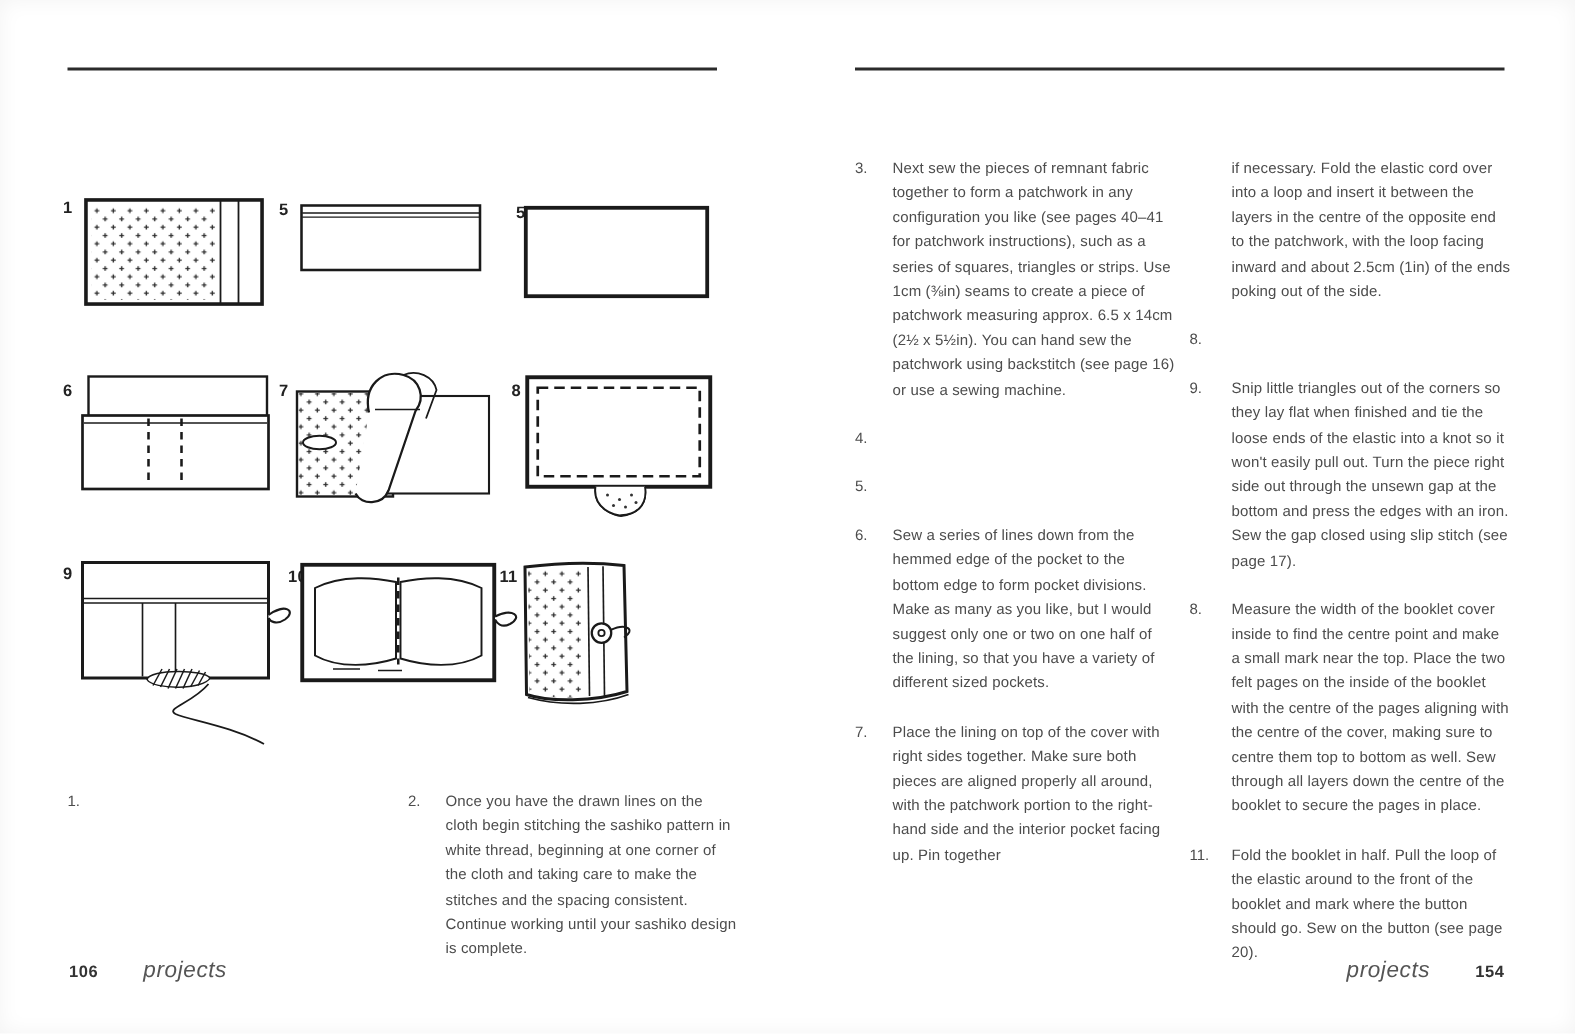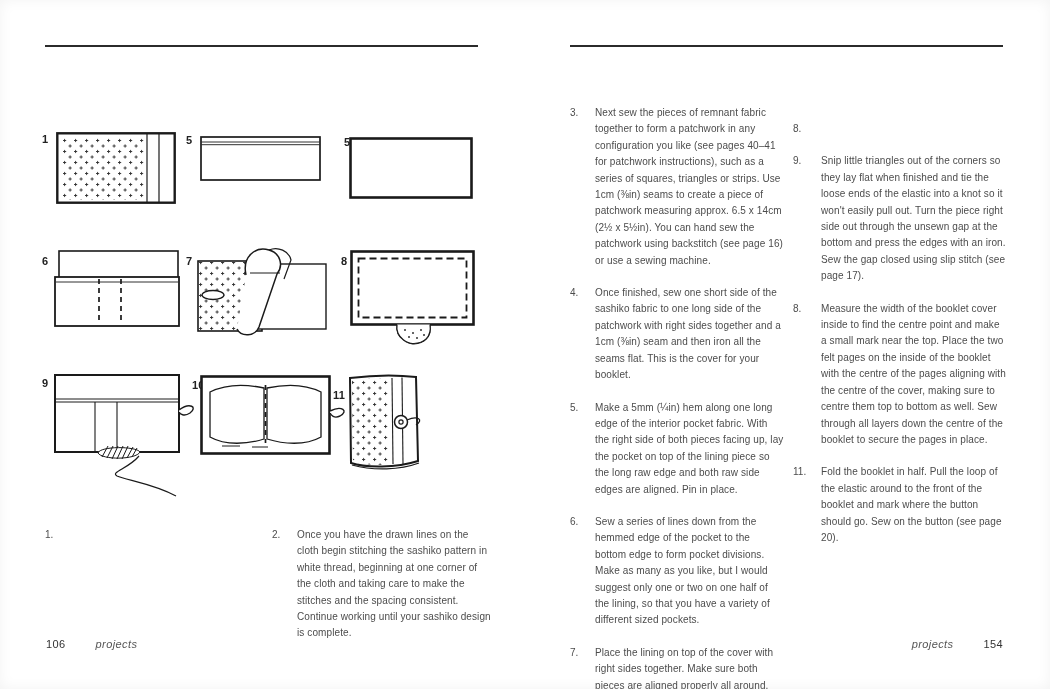--- a/index.html
+++ b/index.html
@@ -21,22 +21,22 @@
 
   #left-steps-1 { left: 45px;  top: 527px; width: 220px; }
   #left-steps-2 { left: 272px; top: 527px; width: 220px; }
   #right-col-1  { left: 570px; top: 105px; width: 214px; }
   #right-col-2  { left: 793px; top: 105px; width: 214px; }
   #right-col-2 .step-num { flex-basis: 28px; }
 
   .footer { position: absolute; top: 638px; display: flex; align-items: baseline; }
   #footer-left  { left: 46px; }
   #footer-right { right: 47px; }
-  .page-num { font-size: 11px; font-weight: 400; color: #333; letter-spacing: .4px; }
-  .footer-label { font-size: 11px; font-style: italic; color: #555; letter-spacing: .4px; }
+  .page-num { font-size: 11px; font-weight: 700; color: #333; letter-spacing: .4px; }
+  .footer-label { font-size: 15px; font-style: italic; color: #555; letter-spacing: .4px; }
   #footer-left .footer-label { margin-left: 30px; }
   #footer-right .footer-label { margin-right: 30px; }
 
   svg { display: block; }
 </style>
 </head>
 <body>
 
 <div class="spread">
 
@@ -155,21 +155,21 @@
     <svg width="148" height="85">
       <rect x="1.5" y="1.5" width="128" height="77" fill="#fff" stroke="#1a1a1a" stroke-width="2.6"></rect>
       <path d="M10,17 C28,8 50,10 64,13 L64,64 C48,69 26,71 10,62 Z" fill="#fff" stroke="#1a1a1a" stroke-width="1.3"></path>
       <path d="M121,17 C103,8 81,10 67,13 L67,64 C83,69 105,71 121,62 Z" fill="#fff" stroke="#1a1a1a" stroke-width="1.3"></path>
       <path d="M22,71 h18 M52,72 h16" stroke="#1a1a1a" stroke-width="1" fill="none"></path>
       <line x1="65.5" y1="10" x2="65.5" y2="68" stroke="#1a1a1a" stroke-width="1.7" stroke-dasharray="5,4"></line>
       <path d="M130,36 C142,30 149,36 140,41 C134,44 131,40 130,38" fill="#fff" stroke="#1a1a1a" stroke-width="1.4"></path>
     </svg>
   </div>
 
-  <span class="fig-label" style="left:333px; top:389px">11</span>
+  <span class="fig-label" style="left:333px; top:379px">11</span>
   <div class="fig" style="left:344px; top:374px">
     <svg width="86" height="100">
       <path d="M6,4 C30,1 55,1 72,3 L74,87 C52,94 22,94 7,89 Z" fill="#fff" stroke="#1a1a1a" stroke-width="2"></path>
       <path d="M8,6 L9,88 C20,91 35,92 45,90 L44,5 C30,4 16,5 8,6 Z" fill="url(#sashiko)"></path>
       <line x1="48" y1="4" x2="49" y2="90" stroke="#1a1a1a" stroke-width="1.1"></line>
       <line x1="58" y1="3.5" x2="59" y2="90" stroke="#1a1a1a" stroke-width="1.1"></line>
       <path d="M63,46 C74,41 80,46 72,51" fill="none" stroke="#1a1a1a" stroke-width="1.3"></path>
       <circle cx="57" cy="48" r="6.5" fill="#fff" stroke="#1a1a1a" stroke-width="1.5"></circle>
       <circle cx="57" cy="48" r="2.1" fill="none" stroke="#1a1a1a" stroke-width="1.2"></circle>
       <path d="M8,91 C30,97 56,96 75,89" fill="none" stroke="#1a1a1a" stroke-width="1.2"></path>
@@ -189,39 +189,38 @@
     </div>
   </div>
 
   <div class="steps" id="right-col-1">
     <div class="step">
       <span class="step-num">3.</span>
       <span class="step-text">Next sew the pieces of remnant fabric together to form a patchwork in any configuration you like (see pages 40–41 for patchwork instructions), such as a series of squares, triangles or strips. Use 1cm (⅜in) seams to create a piece of patchwork measuring approx. 6.5 x 14cm (2½ x 5½in). You can hand sew the patchwork using backstitch (see page 16) or use a sewing machine.</span>
     </div>
     <div class="step">
       <span class="step-num">4.</span>
-      <span class="step-text">Once finished, sew one short side of the sashiko fabric to one long side of the patchwork with right sides together and a 1cm (⅜in) seam and then iron all the seams flat. This is the cover for your booklet.</span>
     </div>
     <div class="step">
       <span class="step-num">5.</span>
-      <span class="step-text">Make a 5mm (¼in) hem along one long edge of the interior pocket fabric. With the right side of both pieces facing up, lay the pocket on top of the lining piece so the long raw edge and both raw side edges are aligned. Pin in place.</span>
     </div>
     <div class="step">
       <span class="step-num">6.</span>
       <span class="step-text">Sew a series of lines down from the hemmed edge of the pocket to the bottom edge to form pocket divisions. Make as many as you like, but I would suggest only one or two on one half of the lining, so that you have a variety of different sized pockets.</span>
     </div>
     <div class="step">
       <span class="step-num">7.</span>
       <span class="step-text">Place the lining on top of the cover with right sides together. Make sure both pieces are aligned properly all around, with the patchwork portion to the right-hand side and the interior pocket facing up. Pin together</span>
     </div>
   </div>
 
   <div class="steps" id="right-col-2">
     <div class="step">
       <span class="step-num"></span>
+      <span class="step-text">if necessary. Fold the elastic cord over into a loop and insert it between the layers in the centre of the opposite end to the patchwork, with the loop facing inward and about 2.5cm (1in) of the ends poking out of the side.</span>
     </div>
     <div class="step">
       <span class="step-num">8.</span>
     </div>
     <div class="step">
       <span class="step-num">9.</span>
       <span class="step-text">Snip little triangles out of the corners so they lay flat when finished and tie the loose ends of the elastic into a knot so it won't easily pull out. Turn the piece right side out through the unsewn gap at the bottom and press the edges with an iron. Sew the gap closed using slip stitch (see page 17).</span>
     </div>
     <div class="step">
       <span class="step-num">8.</span>

